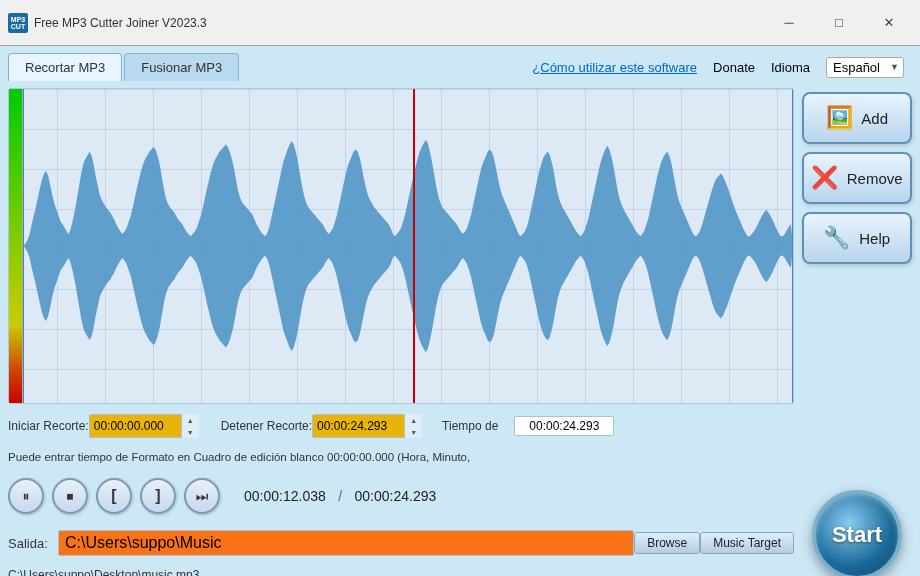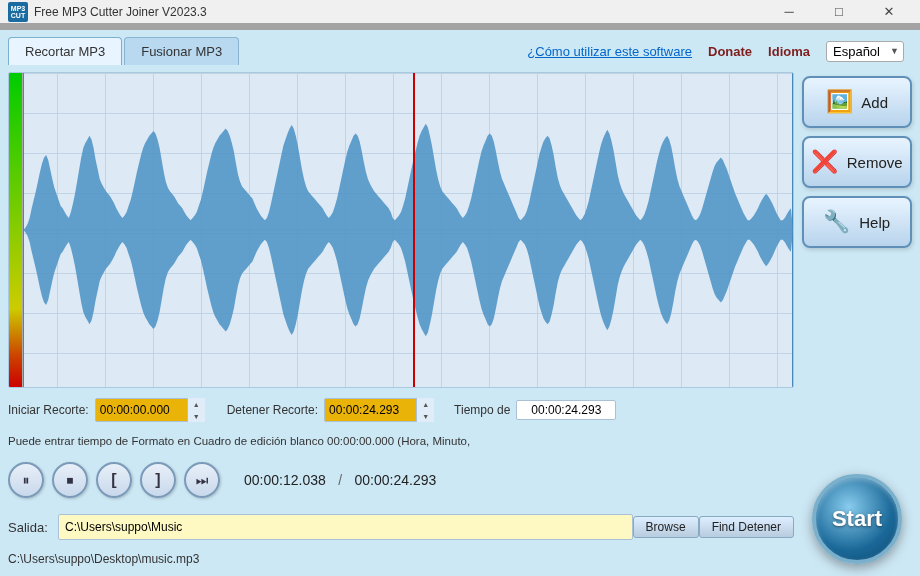--- a/index.html
+++ b/index.html
@@ -1,25 +1,25 @@
 <!DOCTYPE html>
 <html><head>
   <meta charset="utf-8">
   <style>
     * { box-sizing: border-box; margin: 0; padding: 0; font-family: 'Segoe UI', Arial, sans-serif; }
     body { width: 920px; height: 576px; background: #cde8f5; overflow: hidden; }
 
     
     .titlebar {
-      height: 30px;
+      height: 46px;
       background: #f0f0f0;
       display: flex;
       align-items: center;
       padding: 0 8px;
-      border-bottom: 7px solid #a3a3a3;
+      border-bottom: 1px solid #a3a3a3;
       user-select: none;
     }
     .titlebar-icon {
       width: 20px; height: 20px;
       background: #1a6ca0;
       border-radius: 2px;
       margin-right: 6px;
       display: flex; align-items: center; justify-content: center;
       font-size: 8px; color: white; font-weight: bold;
     }
@@ -74,21 +74,21 @@
       align-items: center;
       gap: 16px;
       padding-right: 8px;
     }
     .nav-link {
       font-size: 13px;
       color: #0066cc;
       text-decoration: underline;
       cursor: pointer;
     }
-    .nav-text { font-size: 13px; color: #7f1d1d; cursor: pointer; font-weight: bold; }
+    .nav-text { font-size: 13px; color: #000000; cursor: pointer; }
 
     
     .lang-select {
       padding: 2px 20px 2px 6px;
       font-size: 13px;
       border: 1px solid #aaa;
       background: white;
       border-radius: 3px;
       cursor: pointer;
       appearance: none;
@@ -188,21 +188,20 @@
     .controls-row {
       display: flex;
       align-items: center;
       gap: 8px;
       padding: 4px 0;
       font-size: 12px;
     }
     .time-field-group {
       display: flex;
       align-items: center;
-      gap: 6px;
     }
     .time-label { font-size: 12px; color: #333; white-space: nowrap; }
     .time-input-wrapper {
       position: relative;
       display: inline-flex;
       align-items: center;
     }
     .time-input {
       width: 110px;
       height: 24px;
@@ -230,21 +229,21 @@
       font-size: 7px;
       display: flex;
       align-items: center;
       justify-content: center;
       color: #555;
     }
 
     .tiempo-de-group {
       display: flex;
       align-items: center;
-      gap: 6px;
+      gap: 16px;
     }
     .tiempo-value {
       padding: 2px 8px;
       border: 1px solid #aac0d4;
       background: white;
       font-size: 12px;
       border-radius: 2px;
       min-width: 100px;
       text-align: center;
     }
@@ -287,22 +286,22 @@
       display: flex;
       align-items: center;
       padding: 4px 0;
     }
     .output-label { font-size: 13px; color: #333; min-width: 50px; }
     .output-input {
       flex: 1;
       height: 26px;
       padding: 2px 6px;
       border: 1px solid #aac0d4;
-      background: #fef9c3;
-      font-size: 12px;
+      background: #f97316;
+      font-size: 16px;
       border-radius: 2px;
     }
     .browse-btn {
       padding: 3px 12px;
       background: linear-gradient(to bottom, #ddeeff, #b8ccdf);
       border: 1px solid #88aac0;
       border-radius: 3px;
       font-size: 12px;
       cursor: pointer;
       color: #222;
@@ -494,21 +493,21 @@
           <span>00:00:12.038</span>
           <span class="time-sep">/</span>
           <span>00:00:24.293</span>
         </span>
       </div>
 
       <div class="output-row">
         <span class="output-label">Salida:</span>
         <input type="text" class="output-input" value="C:\Users\suppo\Music" style="">
         <button class="browse-btn">Browse</button>
-        <button class="find-target-btn">Find Detener</button>
+        <button class="find-target-btn">Music Target</button>
       </div>
 
       <div class="file-path">C:\Users\suppo\Desktop\music.mp3</div>
     </div>
 
     <div class="right-panel">
 
       <button class="action-btn">
         <span class="btn-icon">🖼️</span>
         <span class="action-btn-label">Add</span>

